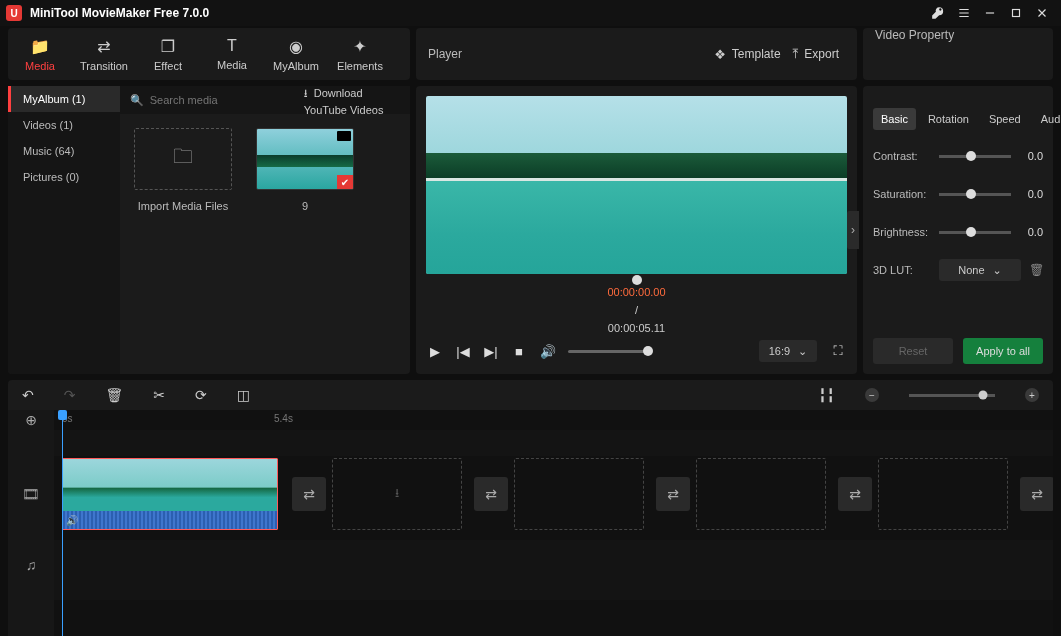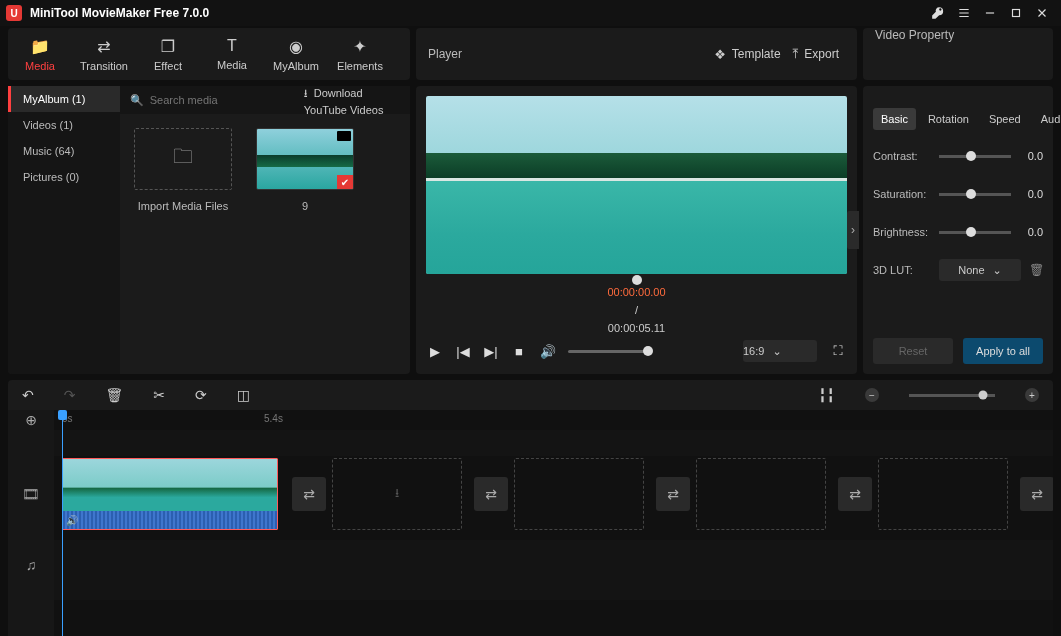--- a/index.html
+++ b/index.html
@@ -61,37 +61,37 @@
 .play-time { margin-top:6px; display:flex; align-items:center; gap:6px; font-size:11px;flex-direction:column;}
 .play-time .track { flex:1; height:3px; background:#444; position:relative; border-radius:2px;}
 .play-time .track .knob{position:absolute;left:0;top:50%;transform:translate(-50%,-50%);width:10px;height:10px;background:#ddd;border-radius:50%;}
 .play-time .cur{ color:#ff6b3d;}
 .play-time .dur{ color:#ccc;}
 .play-ctrls { height:34px; display:flex; align-items:center; gap:14px; padding:0 2px;}
 .play-ctrls .ico{ color:#ddd; cursor:pointer; font-size:13px; width:14px; text-align:center;}
 .play-ctrls .vol { width:80px; height:3px; background:#666; position:relative; border-radius:2px;}
 .play-ctrls .vol .knob{position:absolute;right:0;top:50%;transform:translate(50%,-50%);width:10px;height:10px;background:#ddd;border-radius:50%;}
 .play-ctrls .spacer{flex:1;}
-.ratio-sel { width:74px; height:22px; background:#2a2a2a; border-radius:3px; display:flex; align-items:center; gap:8px; color:#ccc; font-size:11px; cursor:pointer;}
+.ratio-sel { width:58px; height:22px; background:#2a2a2a; border-radius:3px; display:flex; align-items:center; justify-content:center; gap:8px; color:#ccc; font-size:11px; cursor:pointer;}
 
 .prop-box { width:190px; background:#1b1b1b; border-radius:4px; padding:10px; display:flex; flex-direction:column;}
 .prop-tabs { display:flex; gap:4px; font-size:11px; margin-bottom:12px;margin-top:12px;}
 .prop-tab { padding:5px 8px; border-radius:3px; color:#ccc; cursor:pointer;}
 .prop-tab.active { background:#3a3a3a; color:#fff;}
 .prop-row { display:flex; align-items:center; height:28px; gap:8px; margin-bottom:10px;}
 .prop-row .lbl{ width:58px; font-size:11px; color:#bbb;}
 .prop-row .slider{ flex:1; height:3px; background:#555; position:relative;}
 .prop-row .slider .knob{position:absolute;left:44%;top:50%;transform:translate(-50%,-50%);width:10px;height:10px;background:#ddd;border-radius:50%;}
 .prop-row .val{ width:24px; text-align:right; font-size:11px; color:#ddd;}
 .lut-sel { flex:1; height:22px; background:#2a2a2a; border-radius:3px; display:flex; align-items:center; justify-content:center; gap:8px; color:#ccc; font-size:11px; cursor:pointer;}
 .trash { width:14px; color:#888; cursor:pointer; text-align:center;}
 .prop-actions { margin-top:auto; display:flex; gap:10px;}
 .btn { flex:1; height:26px; border-radius:3px; display:flex; align-items:center; justify-content:center; font-size:11px; cursor:pointer;}
 .btn.muted { background:#2a2a2a; color:#666;}
-.btn.primary{ background:#0c4a6e; color:#ddd;}
+.btn.primary{ background:#15803d; color:#ddd;}
 
 
 .tl-tools { height:30px; background:#1b1b1b; margin:0 8px; border-radius:4px 4px 0 0; display:flex; align-items:center; padding:0 14px; gap:30px;}
 .tl-tools .ico{ color:#ccc; cursor:pointer; font-size:14px;}
 .tl-tools .spacer{flex:1;}
 .tl-tools .zoom { width:86px; height:3px; background:#555; position:relative;}
 .tl-tools .zoom .knob{position:absolute;right:12px;top:50%;transform:translate(50%,-50%);width:9px;height:9px;background:#ccc;border-radius:50%;}
 .tl-tools .zbtn{ width:14px;height:14px;border-radius:50%;background:#3a3a3a;color:#ccc;display:flex;align-items:center;justify-content:center;font-size:10px;cursor:pointer;}
 
 .timeline { background:#111; margin:0 8px; height:240px; border-radius:0 0 4px 4px; position:relative; overflow:hidden;}
@@ -330,21 +330,21 @@
 
 <div class="timeline">
   <div class="tl-left">
     <div class="tcell h20">⊕</div>
     <div class="tcell h32"></div>
     <div class="tcell h72">🎞</div>
     <div class="tcell h70">♫</div>
   </div>
   <div class="tl-ruler">
     <span style="left:8px">0s</span>
-    <span style="left:210px">5.4s</span>
+    <span style="left:220px">5.4s</span>
   </div>
   <div class="tl-trackarea">
     <div class="tl-row effects"></div>
     <div class="tl-row video">
       <div class="clip">
         <div class="img"></div>
           <div class="wave"></div>
         <span class="spk">🔊</span>
       </div>
       <div class="transbox" style="left:238px">⇄</div>

